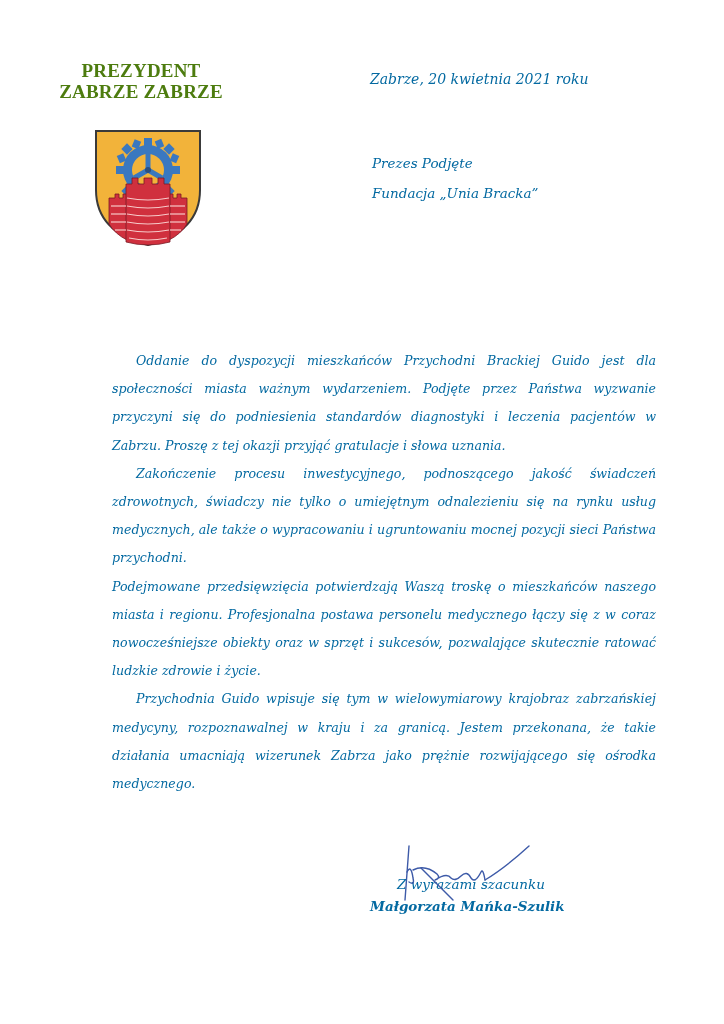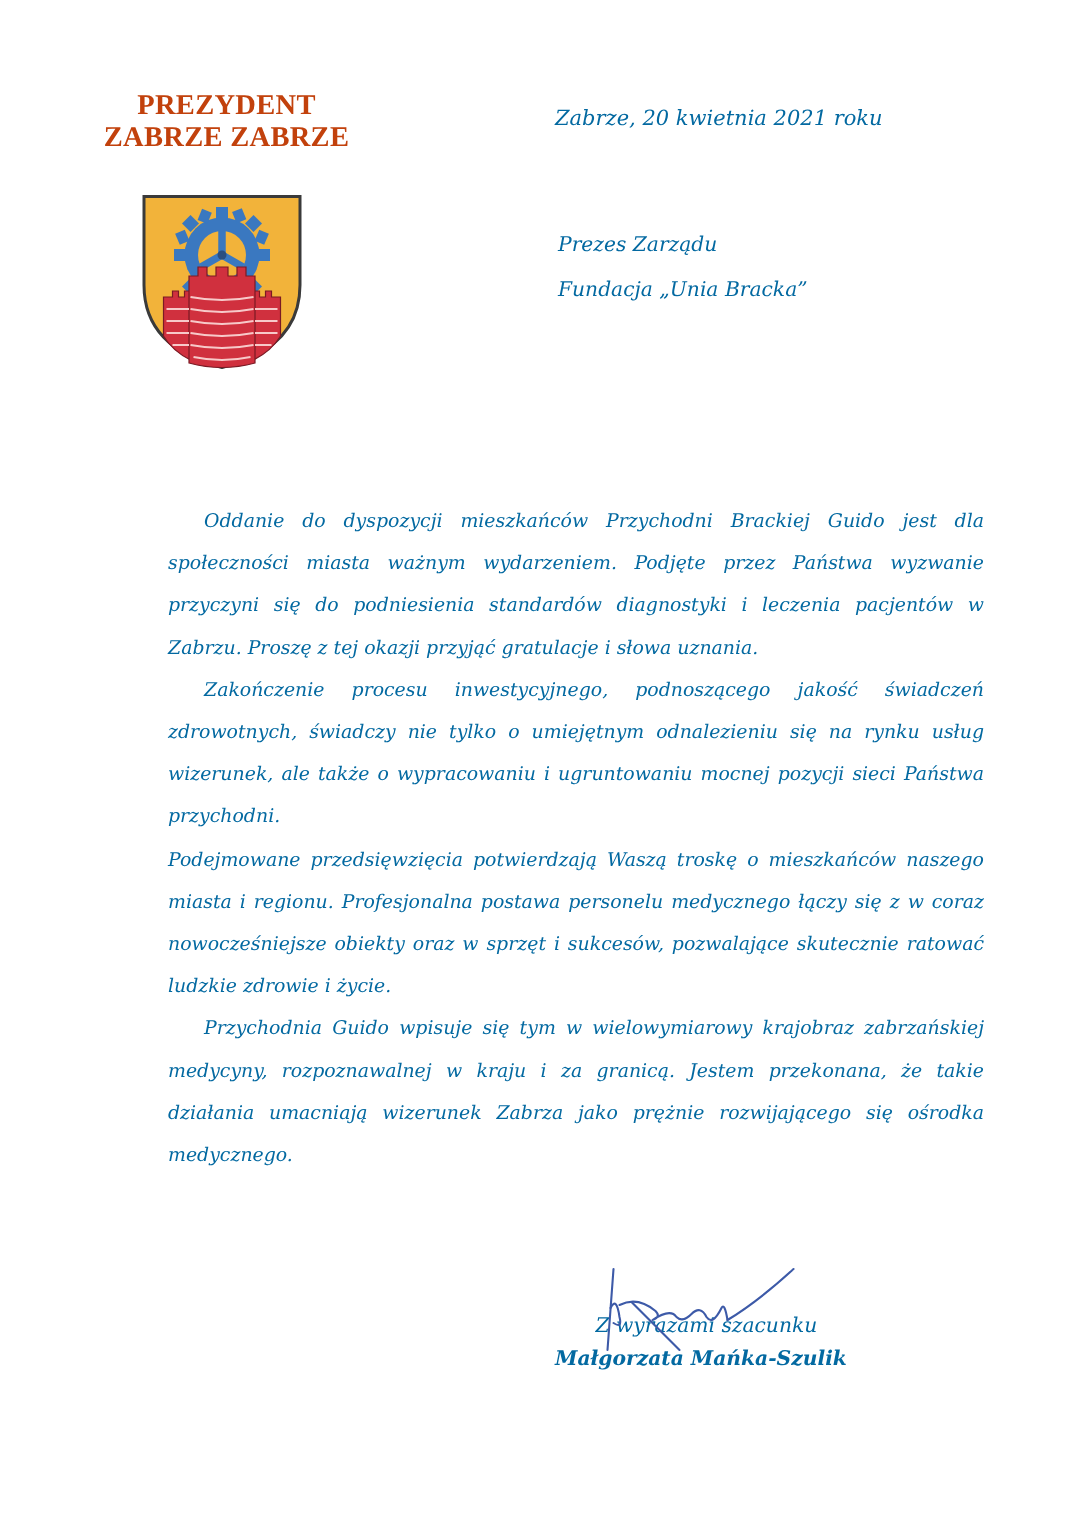--- a/index.html
+++ b/index.html
@@ -9,29 +9,29 @@
     }
     body {
       width: 724px;
       height: 1024px;
       position: relative;
       overflow: hidden;
       color: #2a2a2a;
     }
     .header-title {
       position: absolute;
-      left: 62px;
+      left: 52px;
       top: 60px;
       width: 178px;
       text-align: center;
       font-family: "Liberation Serif", "DejaVu Serif", serif;
       font-weight: bold;
       font-size: 19px;
       line-height: 21px;
-      color: #c2410c;
+      color: #4d7c0f;
       letter-spacing: 0.2px;
     }
     .crest {
       position: absolute;
       left: 93px;
       top: 128px;
       width: 110px;
       height: 120px;
     }
     .script {
@@ -50,21 +50,21 @@
       left: 372px;
       top: 148px;
       font-size: 13.5px;
       line-height: 30px;
     }
     .addressee div { white-space: nowrap; }
     .addressee .name { letter-spacing: 0.6px; }
     .body-text {
       position: absolute;
       left: 112px;
-      top: 333px;
+      top: 347px;
       width: 544px;
       font-size: 12.6px;
       line-height: 28.2px;
     }
     .body-text p {
       margin: 0;
       text-align: justify;
     }
     .body-text p.indent { text-indent: 24px; }
     .closing {
@@ -147,27 +147,27 @@
         <path d="M34 94 Q55 98 76 94" fill="none"></path>
         <path d="M34 102 Q55 106 76 102" fill="none"></path>
         <path d="M36 110 Q55 114 74 110" fill="none"></path>
       </g>
     </svg>
   </div>
 
   <div class="date script">Zabrze, 20 kwietnia 2021 roku</div>
 
   <div class="addressee script">
-    <div>Prezes Zarządu</div>
+    <div>Prezes Podjęte</div>
     <div>Fundacja „Unia Bracka”</div>
   </div>
 
   <div class="body-text script">
     <p class="indent">Oddanie do dyspozycji mieszkańców Przychodni Brackiej Guido jest dla społeczności miasta ważnym wydarzeniem. Podjęte przez Państwa wyzwanie przyczyni się do podniesienia standardów diagnostyki i leczenia pacjentów w Zabrzu. Proszę z tej okazji przyjąć gratulacje i słowa uznania.</p>
-    <p class="indent">Zakończenie procesu inwestycyjnego, podnoszącego jakość świadczeń zdrowotnych, świadczy nie tylko o umiejętnym odnalezieniu się na rynku usług wizerunek, ale także o wypracowaniu i ugruntowaniu mocnej pozycji sieci Państwa przychodni.</p>
+    <p class="indent">Zakończenie procesu inwestycyjnego, podnoszącego jakość świadczeń zdrowotnych, świadczy nie tylko o umiejętnym odnalezieniu się na rynku usług medycznych, ale także o wypracowaniu i ugruntowaniu mocnej pozycji sieci Państwa przychodni.</p>
     <p>Podejmowane przedsięwzięcia potwierdzają Waszą troskę o mieszkańców naszego miasta i regionu. Profesjonalna postawa personelu medycznego łączy się z w coraz nowocześniejsze obiekty oraz w sprzęt i sukcesów, pozwalające skutecznie ratować ludzkie zdrowie i życie.</p>
     <p class="indent">Przychodnia Guido wpisuje się tym w wielowymiarowy krajobraz zabrzańskiej medycyny, rozpoznawalnej w kraju i za granicą. Jestem przekonana, że takie działania umacniają wizerunek Zabrza jako prężnie rozwijającego się ośrodka medycznego.</p>
   </div>
 
   <div class="closing script">Z wyrazami szacunku</div>
 
   <div class="signature-svg">
     <svg width="160" height="60" viewBox="0 0 160 60" xmlns="http://www.w3.org/2000/svg">
       <g fill="none" stroke="#3d5aa8" stroke-width="1.4" stroke-linecap="round" stroke-linejoin="round">
         <path d="M14 4 L10 58"></path>

